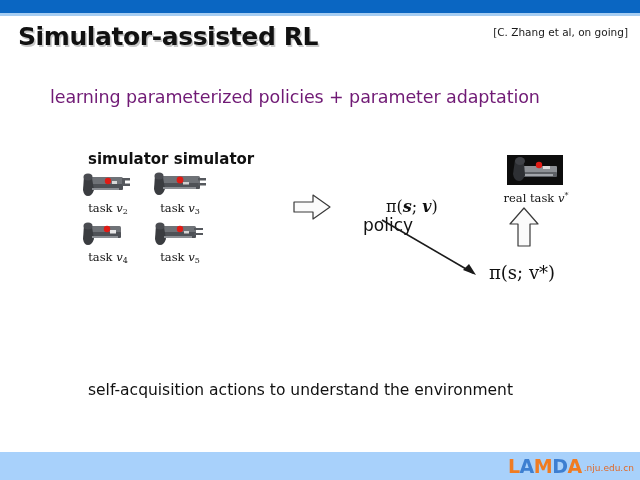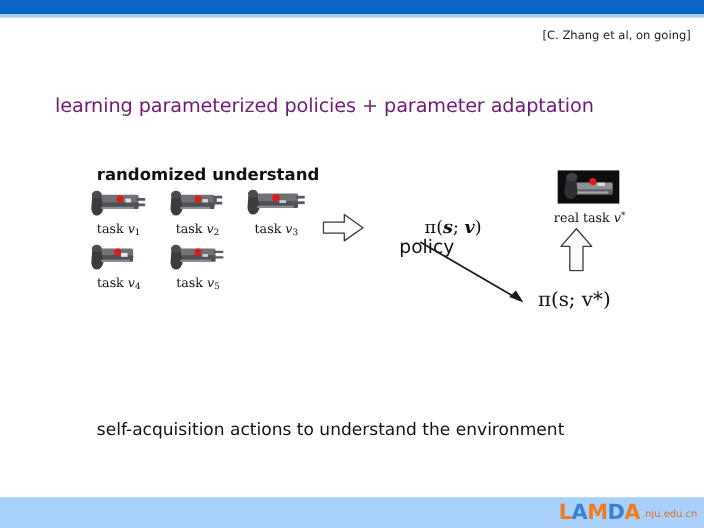--- a/index.html
+++ b/index.html
@@ -232,44 +232,31 @@
   }
 </style>
 </head>
 <body>
 
 <div id="slide">
 
   <div class="top-band"></div>
   <div class="top-band-light"></div>
 
+  <div class="title">Simulator-assisted RL</div>
   <div class="citation">[C. Zhang et al, on going]</div>
 
   <div class="subtitle">learning parameterized policies + parameter adaptation</div>
 
-  <div class="sim-label">randomized understand</div>
+  <div class="sim-label">simulator simulator</div>
 
   <div class="sim-grid">
 
     <div class="sim-row">
 
-      <div class="sim-cell">
-        <svg class="sim-thumb" viewBox="0 0 60 26" xmlns="http://www.w3.org/2000/svg">
-          <rect x="12" y="5" width="36" height="11" rx="1.5" fill="#6f7277"></rect>
-          <rect x="12" y="12" width="36" height="6" rx="1" fill="#4e5156"></rect>
-          <rect x="46" y="8" width="8" height="2.5" fill="#55585d"></rect>
-          <rect x="46" y="13" width="8" height="2.5" fill="#55585d"></rect>
-          <path d="M6 4 q5 -2 8 2 l2 12 q-2 6 -6 6 q-4 0 -5 -6 z" fill="#3a3c40"></path>
-          <ellipse cx="10" cy="5" rx="4.5" ry="3.5" fill="#4a4c51"></ellipse>
-          <circle cx="31" cy="9" r="3.2" fill="#e01b15"></circle>
-          <rect x="36" y="8.5" width="5" height="3.5" fill="#e4e4e4"></rect>
-          <rect x="14" y="16" width="30" height="2" fill="#8b8e93"></rect>
-        </svg>
-        <div class="task-caption"><span>task</span> <span class="var">v</span><span class="sub">1</span></div>
-      </div>
 
       <div class="sim-cell">
         <svg class="sim-thumb" viewBox="0 0 60 26" xmlns="http://www.w3.org/2000/svg">
           <rect x="12" y="5" width="33" height="11" rx="1.5" fill="#6f7277"></rect>
           <rect x="12" y="12" width="33" height="6" rx="1" fill="#4e5156"></rect>
           <path d="M44 6 l8 0 l0 2.5 l-5 0 l0 3 l5 0 l0 2.5 l-8 0 z" fill="#55585d"></path>
           <path d="M6 4 q5 -2 8 2 l2 12 q-2 6 -6 6 q-4 0 -5 -6 z" fill="#3a3c40"></path>
           <ellipse cx="10" cy="5" rx="4.5" ry="3.5" fill="#4a4c51"></ellipse>
           <circle cx="30" cy="9" r="3.2" fill="#e01b15"></circle>
           <rect x="34" y="9" width="5" height="3" fill="#d8d8d8"></rect>

